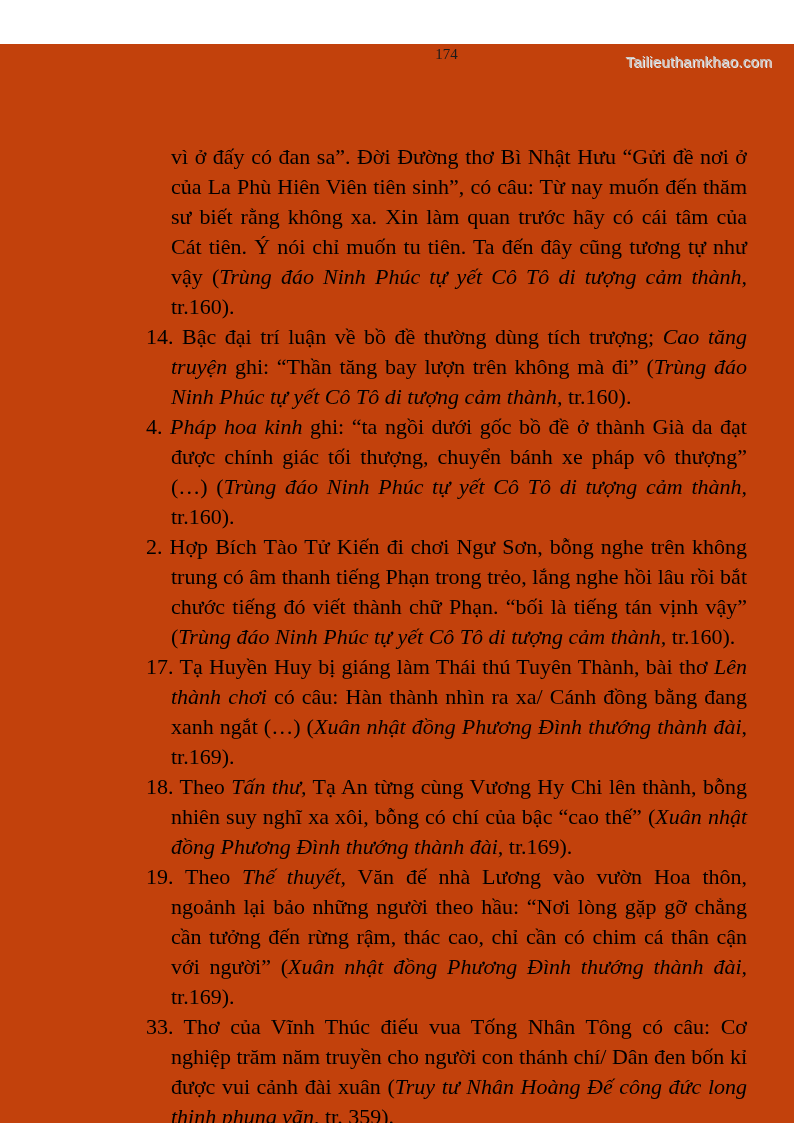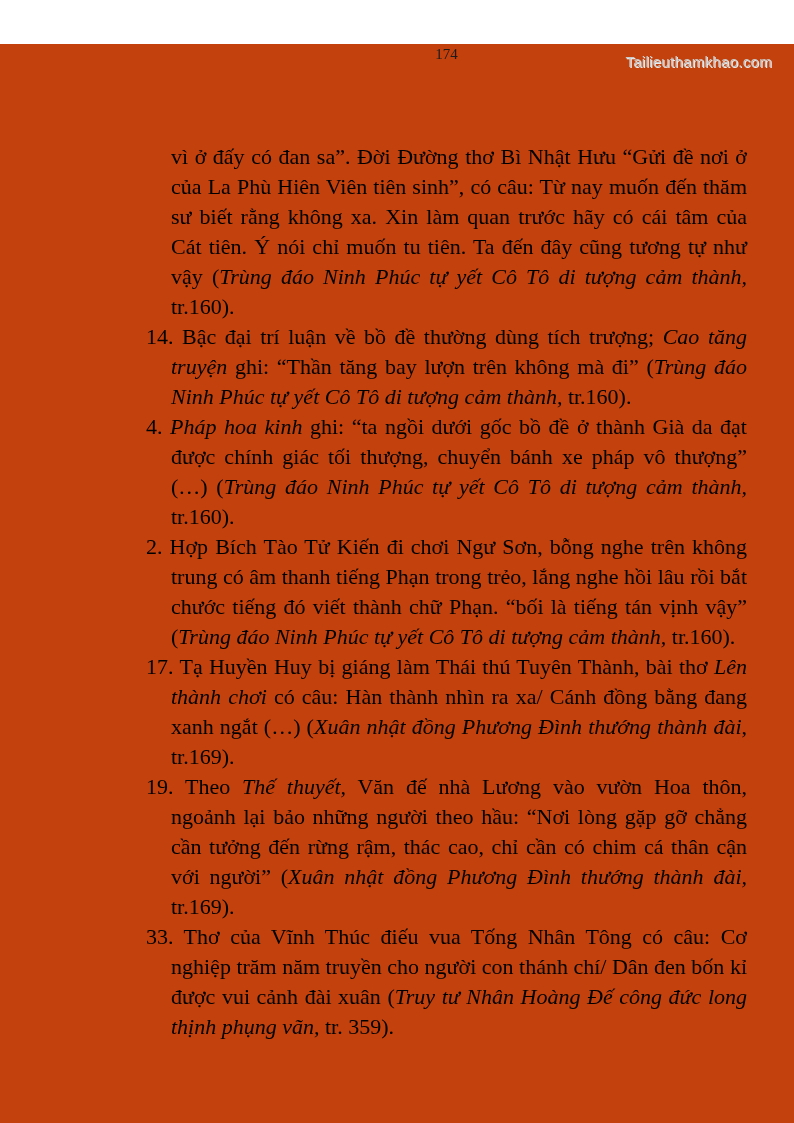--- a/index.html
+++ b/index.html
@@ -53,17 +53,18 @@
 <div class="page">
   <div class="page-number">174</div>
   <div class="watermark">Tailieuthamkhao.com</div>
   <div class="content">
     <p class="para intro" id="intro"><span>vì ở đấy có đan sa”. Đời Đường thơ Bì Nhật Hưu “Gửi đề nơi ở của La Phù Hiên Viên tiên sinh”, có câu: Từ nay muốn đến thăm sư biết rằng không xa. Xin làm quan trước hãy có cái tâm của Cát tiên. Ý nói chỉ muốn tu tiên. Ta đến đây cũng tương tự như vậy (</span><span class="it">Trùng đáo Ninh Phúc tự yết Cô Tô di tượng cảm thành,</span><span> tr.160).</span></p>
     <div id="notes">
         <p class="para note"><span class="num">14. </span><span>Bậc đại trí luận về bồ đề thường dùng tích trượng; </span><span class="it">Cao tăng truyện</span><span> ghi: “Thần tăng bay lượn trên không mà đi” (</span><span class="it">Trùng đáo Ninh Phúc tự yết Cô Tô di tượng cảm thành,</span><span> tr.160).</span></p>
         <p class="para note"><span class="num">4. </span><span class="it">Pháp hoa kinh</span><span> ghi: “ta ngồi dưới gốc bồ đề ở thành Già da đạt được chính giác tối thượng, chuyển bánh xe pháp vô thượng” (…) (</span><span class="it">Trùng đáo Ninh Phúc tự yết Cô Tô di tượng cảm thành,</span><span> tr.160).</span></p>
         <p class="para note"><span class="num">2. </span><span>Hợp Bích Tào Tử Kiến đi chơi Ngư Sơn, bỗng nghe trên không trung có âm thanh tiếng Phạn trong trẻo, lắng nghe hồi lâu rồi bắt chước tiếng đó viết thành chữ Phạn. “bối là tiếng tán vịnh vậy” (</span><span class="it">Trùng đáo Ninh Phúc tự yết Cô Tô di tượng cảm thành,</span><span> tr.160).</span></p>
         <p class="para note"><span class="num">17. </span><span>Tạ Huyền Huy bị giáng làm Thái thú Tuyên Thành, bài thơ </span><span class="it">Lên thành chơi</span><span> có câu: Hàn thành nhìn ra xa/ Cánh đồng bằng đang xanh ngắt (…) (</span><span class="it">Xuân nhật đồng Phương Đình thướng thành đài</span><span>, tr.169).</span></p>
+        <p class="para note"><span class="num">18. </span><span>Theo </span><span class="it">Tấn thư,</span><span> Tạ An từng cùng Vương Hy Chi lên thành, bỗng nhiên suy nghĩ xa xôi, bỗng có chí của bậc “cao thế” (</span><span class="it">Xuân nhật đồng Phương Đình thướng thành đài,</span><span> tr.169).</span></p>
         <p class="para note"><span class="num">19. </span><span>Theo </span><span class="it">Thế thuyết,</span><span> Văn đế nhà Lương vào vườn Hoa thôn, ngoảnh lại bảo những người theo hầu: “Nơi lòng gặp gỡ chẳng cần tưởng đến rừng rậm, thác cao, chỉ cần có chim cá thân cận với người” (</span><span class="it">Xuân nhật đồng Phương Đình thướng thành đài,</span><span> tr.169).</span></p>
         <p class="para note"><span class="num">33. </span><span>Thơ của Vĩnh Thúc điếu vua Tống Nhân Tông có câu: Cơ nghiệp trăm năm truyền cho người con thánh chí/ Dân đen bốn kỉ được vui cảnh đài xuân (</span><span class="it">Truy tư Nhân Hoàng Đế công đức long thịnh phụng vãn,</span><span> tr. 359).</span></p>
       </div>
   </div>
 </div>
 
 </body></html>

